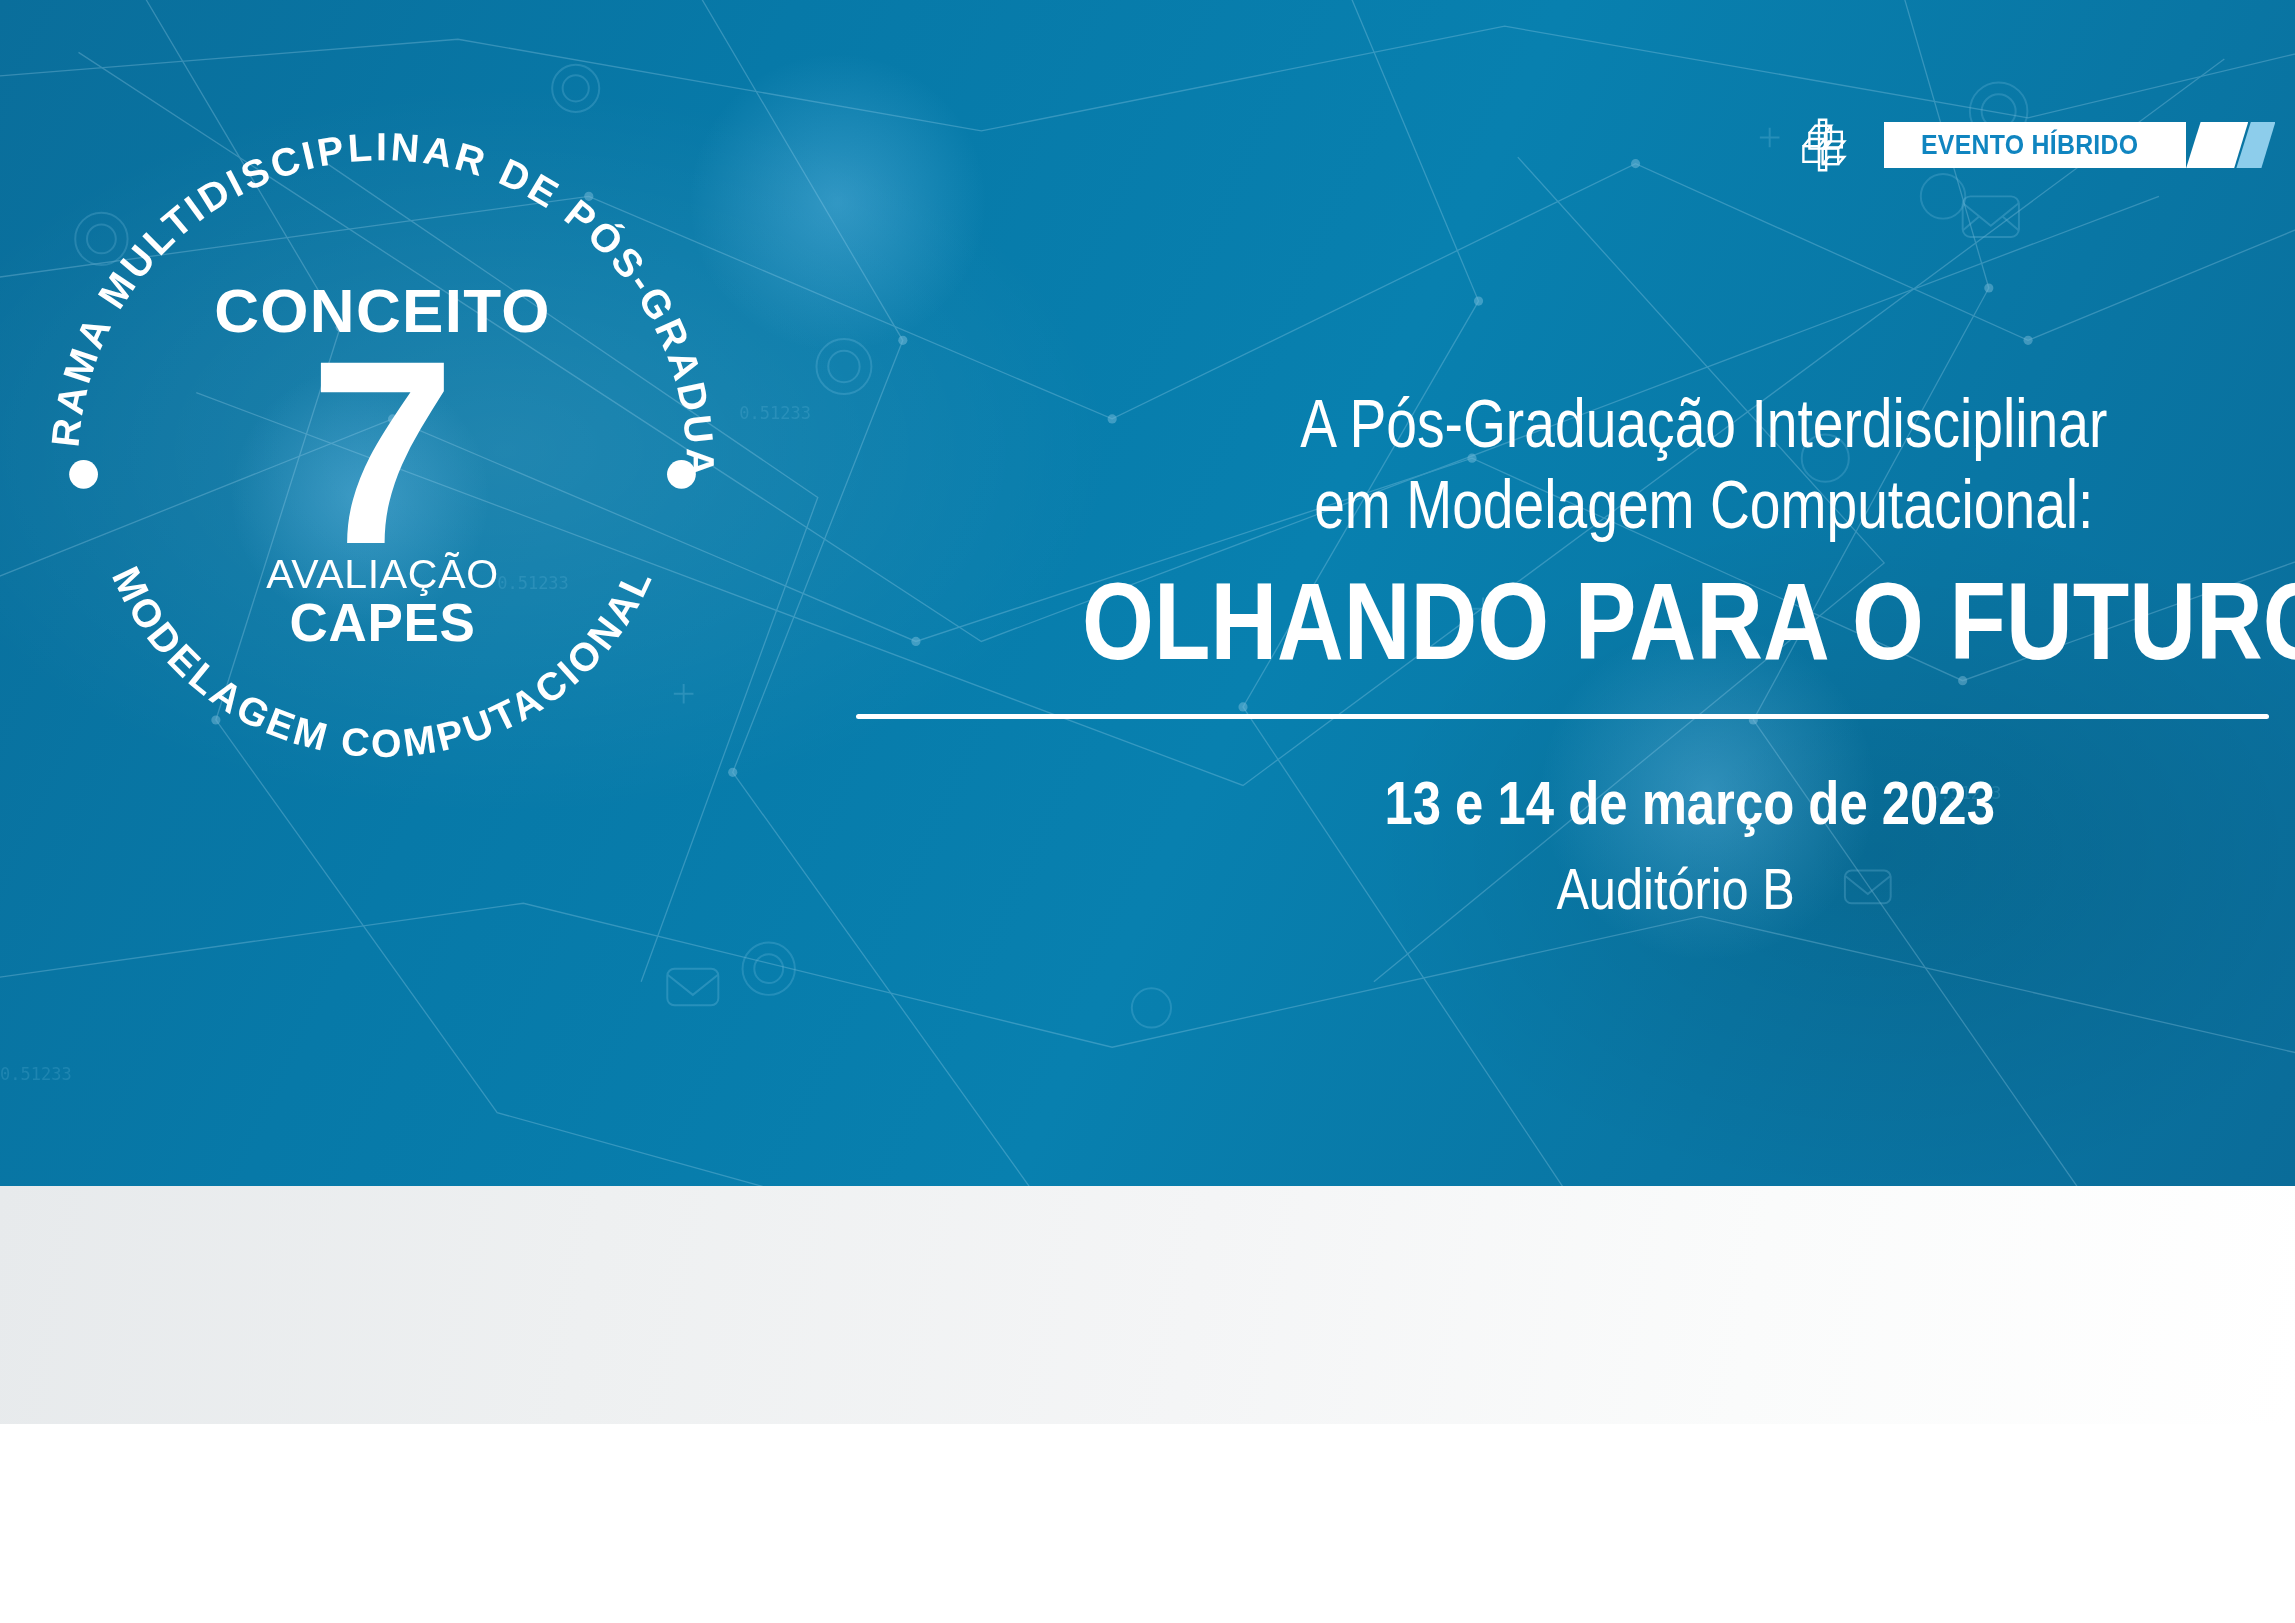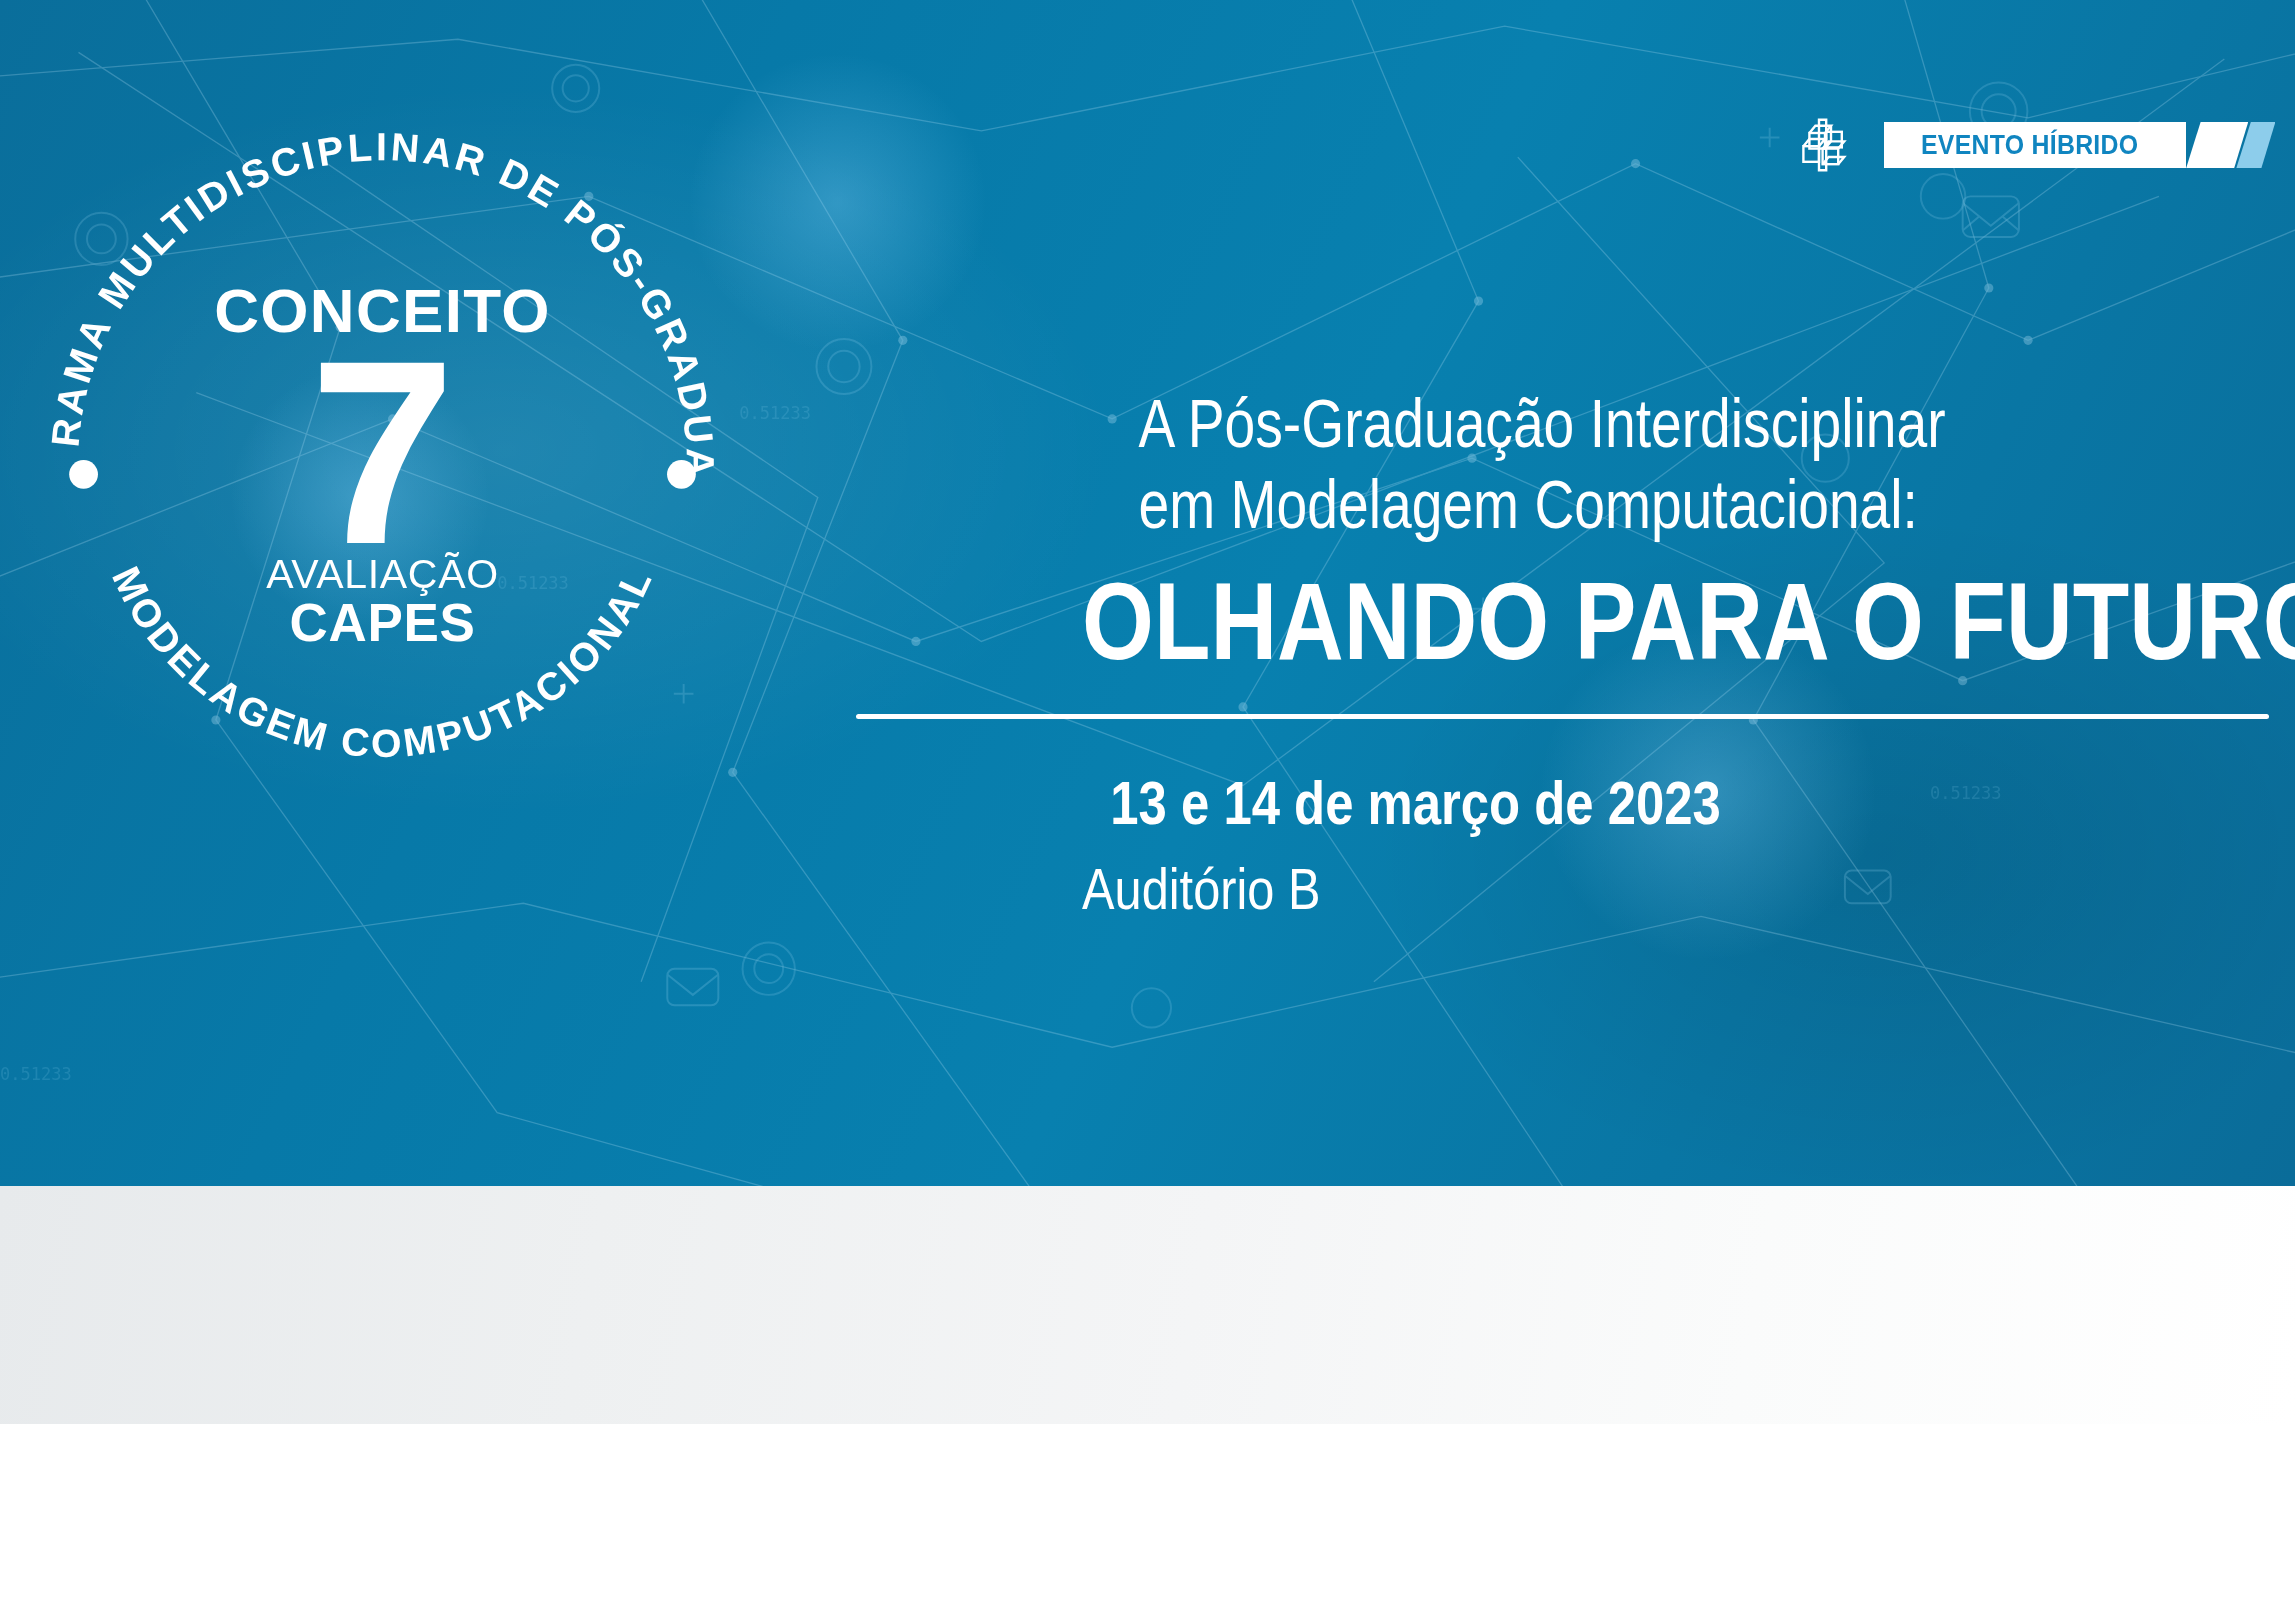--- a/index.html
+++ b/index.html
@@ -53,21 +53,21 @@
     display:flex;flex-direction:column;align-items:center;justify-content:center;
     color:#fff;text-align:center;
   }
   #conceito{font-size:62px;font-weight:bold;letter-spacing:1.3px;line-height:1;}
   #grade{font-size:262px;font-weight:bold;line-height:.82;margin:3.9px 0 1.3px;
          font-family:"Liberation Sans",sans-serif;}
   #avaliacao{font-size:41px;font-weight:normal;letter-spacing:0.7px;line-height:1.02;margin-top:-7.9px;}
   #capes-word{font-size:53px;font-weight:bold;letter-spacing:0.7px;line-height:1;}
 
   
-  #titleblk{position:absolute;right:26px;top:383px;width:1413px;text-align:left;color:#fff;}
+  #titleblk{position:absolute;right:26px;top:383px;width:1413px;text-align:center;color:#fff;}
   .tline{
     font-family:"Liberation Sans",sans-serif;font-weight:normal;color:#fff;
     font-size:69px;line-height:1.18;transform:scaleX(.80);transform-origin:right center;
     white-space:nowrap;
   }
   #bigtitle{
     font-family:"Liberation Sans",sans-serif;font-weight:bold;color:#fff;
     font-size:110px;line-height:1.06;margin-top:17px;letter-spacing:0px;
     transform:scaleX(.84);transform-origin:right center;white-space:nowrap;
   }

